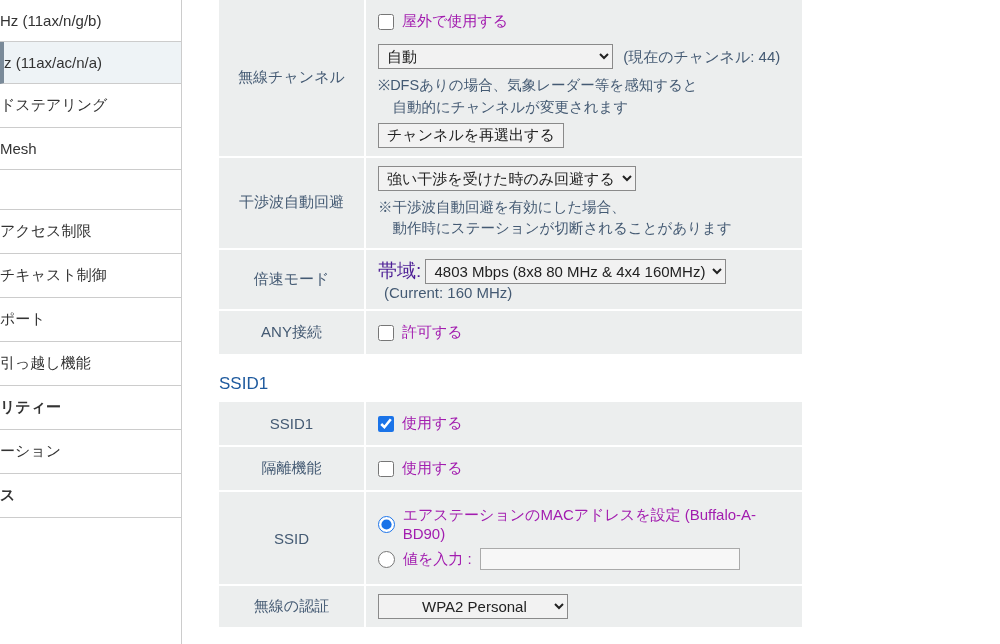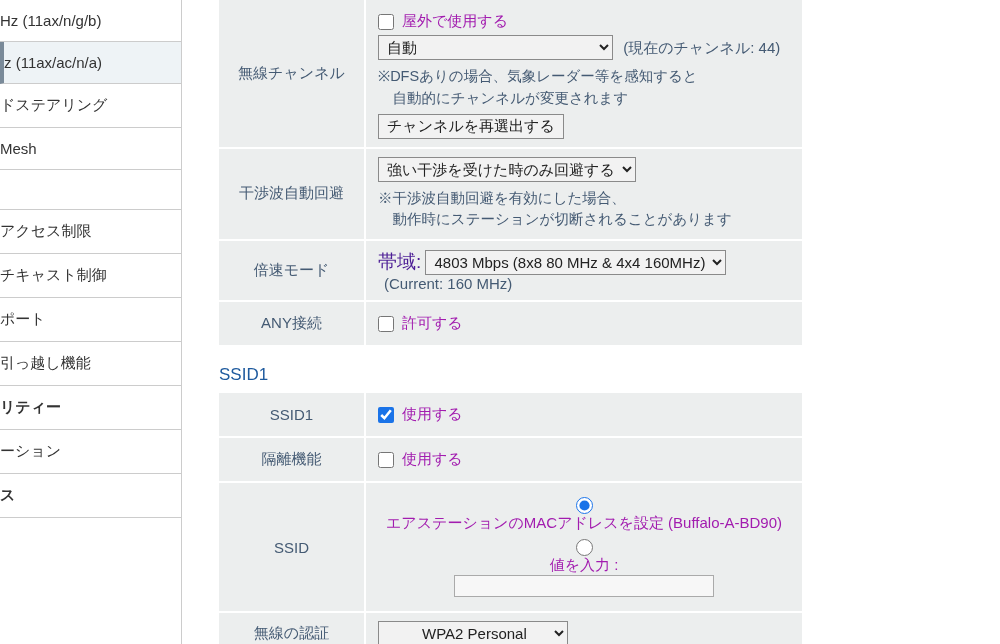--- a/index.html
+++ b/index.html
@@ -63,42 +63,41 @@
   }
   .check-row {
     display: flex;
     align-items: center;
     gap: 8px;
     margin: 4px 0;
   }
   .radio-row {
     display: flex;
     align-items: center;
-    gap: 0;
+    gap: 8px;
     margin: 6px 0;
-    flex-direction: column;
   }
   input[type=checkbox] {
     width: 16px; height: 16px;
     accent-color: #1a73e8;
   }
   input[type=radio] {
     width: 17px; height: 17px;
     accent-color: #1a73e8;
   }
   .check-label, .radio-label { color: #a21caf; font-size: 15px; }
   select {
     font-size: 15px;
     font-family: inherit;
     padding: 2px 4px;
     border: 1px solid #8a8a8a;
     background: #f2f2f2;
     color: #222;
   }
-  select.sel-channel { width: 235px; }
+  select.sel-channel { width: 235px; margin-top: 9px; }
   select.sel-interf { width: auto; }
   select.sel-speed { width: auto; }
   select.sel-auth { width: 190px; padding-left: 39px; }
   .hint {
     color: #445a73;
     font-size: 14.5px;
     line-height: 1.5;
     margin-top: 6px;
   }
   .hint .indent { padding-left: 1em; display: block; }

